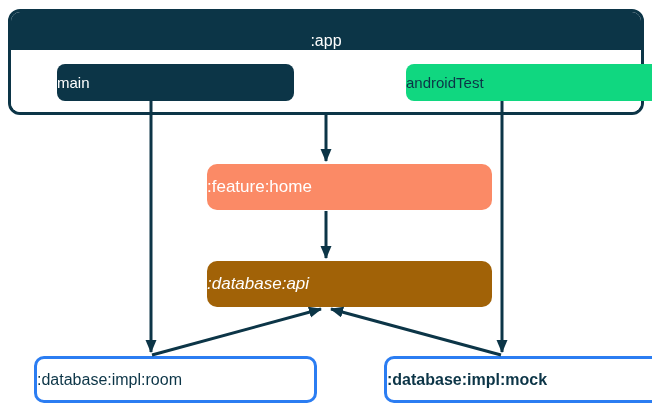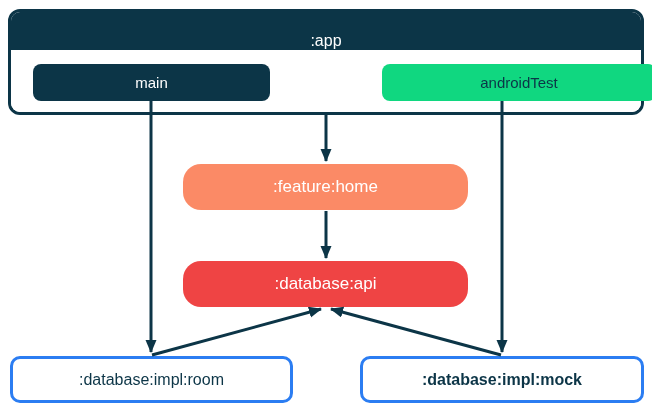--- a/index.html
+++ b/index.html
@@ -1,38 +1,38 @@
 <!DOCTYPE html>
 <html><head>
 <meta charset="utf-8">
 <style>
   html,body{margin:0;padding:0;background:#ffffff;}
   .canvas{
     position:relative;width:652px;height:412px;background:#ffffff;
     font-family:"Liberation Sans", sans-serif;overflow:hidden;
   }
-  .node{position:absolute;display:flex;align-items:center;justify-content:center;box-sizing:border-box;}
+  .node{position:absolute;display:flex;align-items:center;justify-content:flex-start;box-sizing:border-box;margin-left:24px;}
   
   .app-box{
     left:8px;top:9px;width:636px;height:106px;
     border:3px solid #0C3547;border-radius:12px;background:#ffffff;
     overflow:hidden;display:flex;flex-direction:column;position:absolute;box-sizing:border-box;
   }
   .app-header{
     height:38px;background:#0C3547;color:#ffffff;
     display:flex;align-items:flex-end;justify-content:center;
     font-size:16px;flex:0 0 auto;
   }
   .app-body{flex:1;background:#ffffff;}
   .sourceset{height:37px;border-radius:8px;font-size:15px;}
   .main-box{left:33px;top:64px;width:237px;background:#0C3547;color:#ffffff;}
   .androidtest-box{left:382px;top:64px;width:274px;background:#10D780;color:#0C3547;}
-  .mid{width:285px;height:46px;border-radius:18px;color:#ffffff;font-size:17px;}
+  .mid{width:285px;height:46px;border-radius:10px;color:#ffffff;font-size:17px;}
   .feature-box{left:183px;top:164px;background:#FB8A66;}
-  .api-box{left:183px;top:261px;background:#ef4444;}
+  .api-box{left:183px;top:261px;background:#a16207;font-style:italic;}
   .impl{height:47px;background:#ffffff;border:3px solid #2B7DF2;border-radius:10px;color:#0C3547;font-size:16px;}
   .room-box{left:10px;top:356px;width:283px;}
   .mock-box{left:360px;top:356px;width:284px;font-weight:bold;}
   .edges-svg{position:absolute;left:0;top:0;width:652px;height:412px;pointer-events:none;}
 </style>
 </head>
 <body>
 
 <div class="canvas">
 

